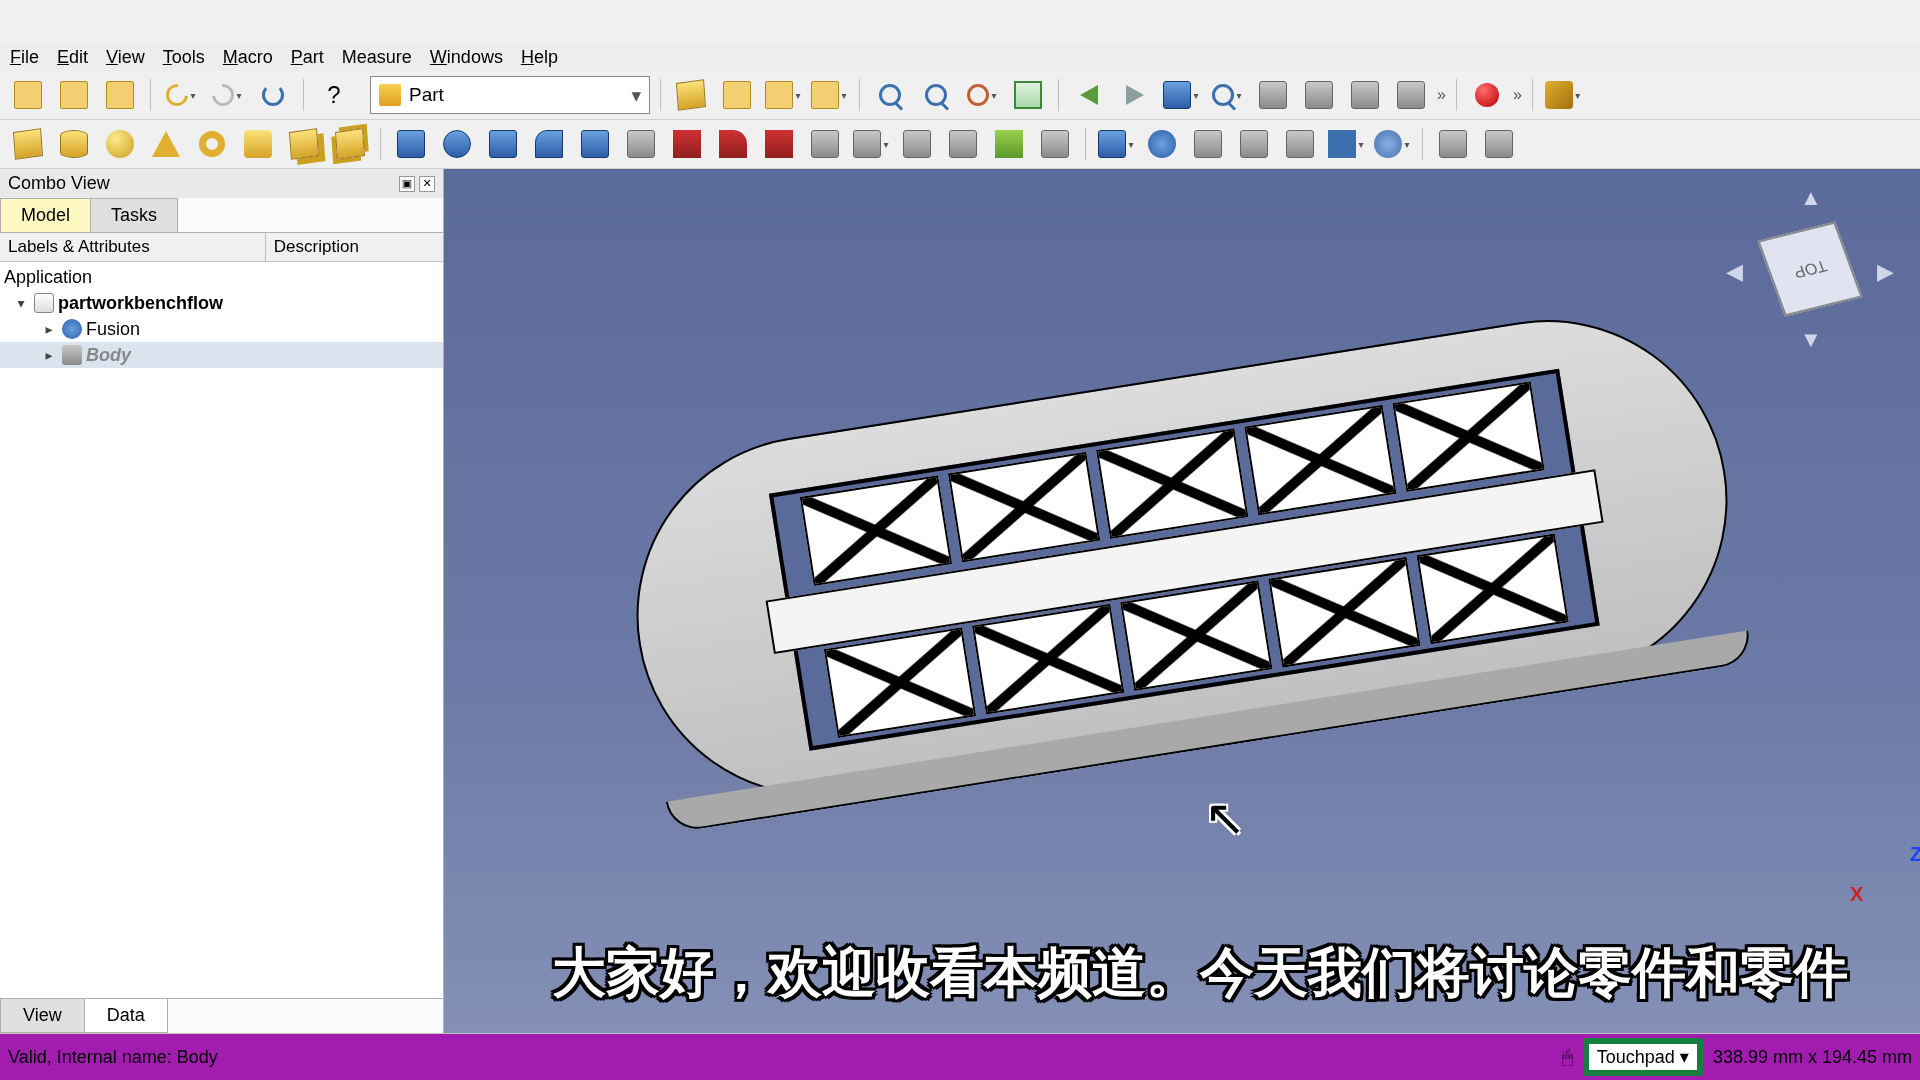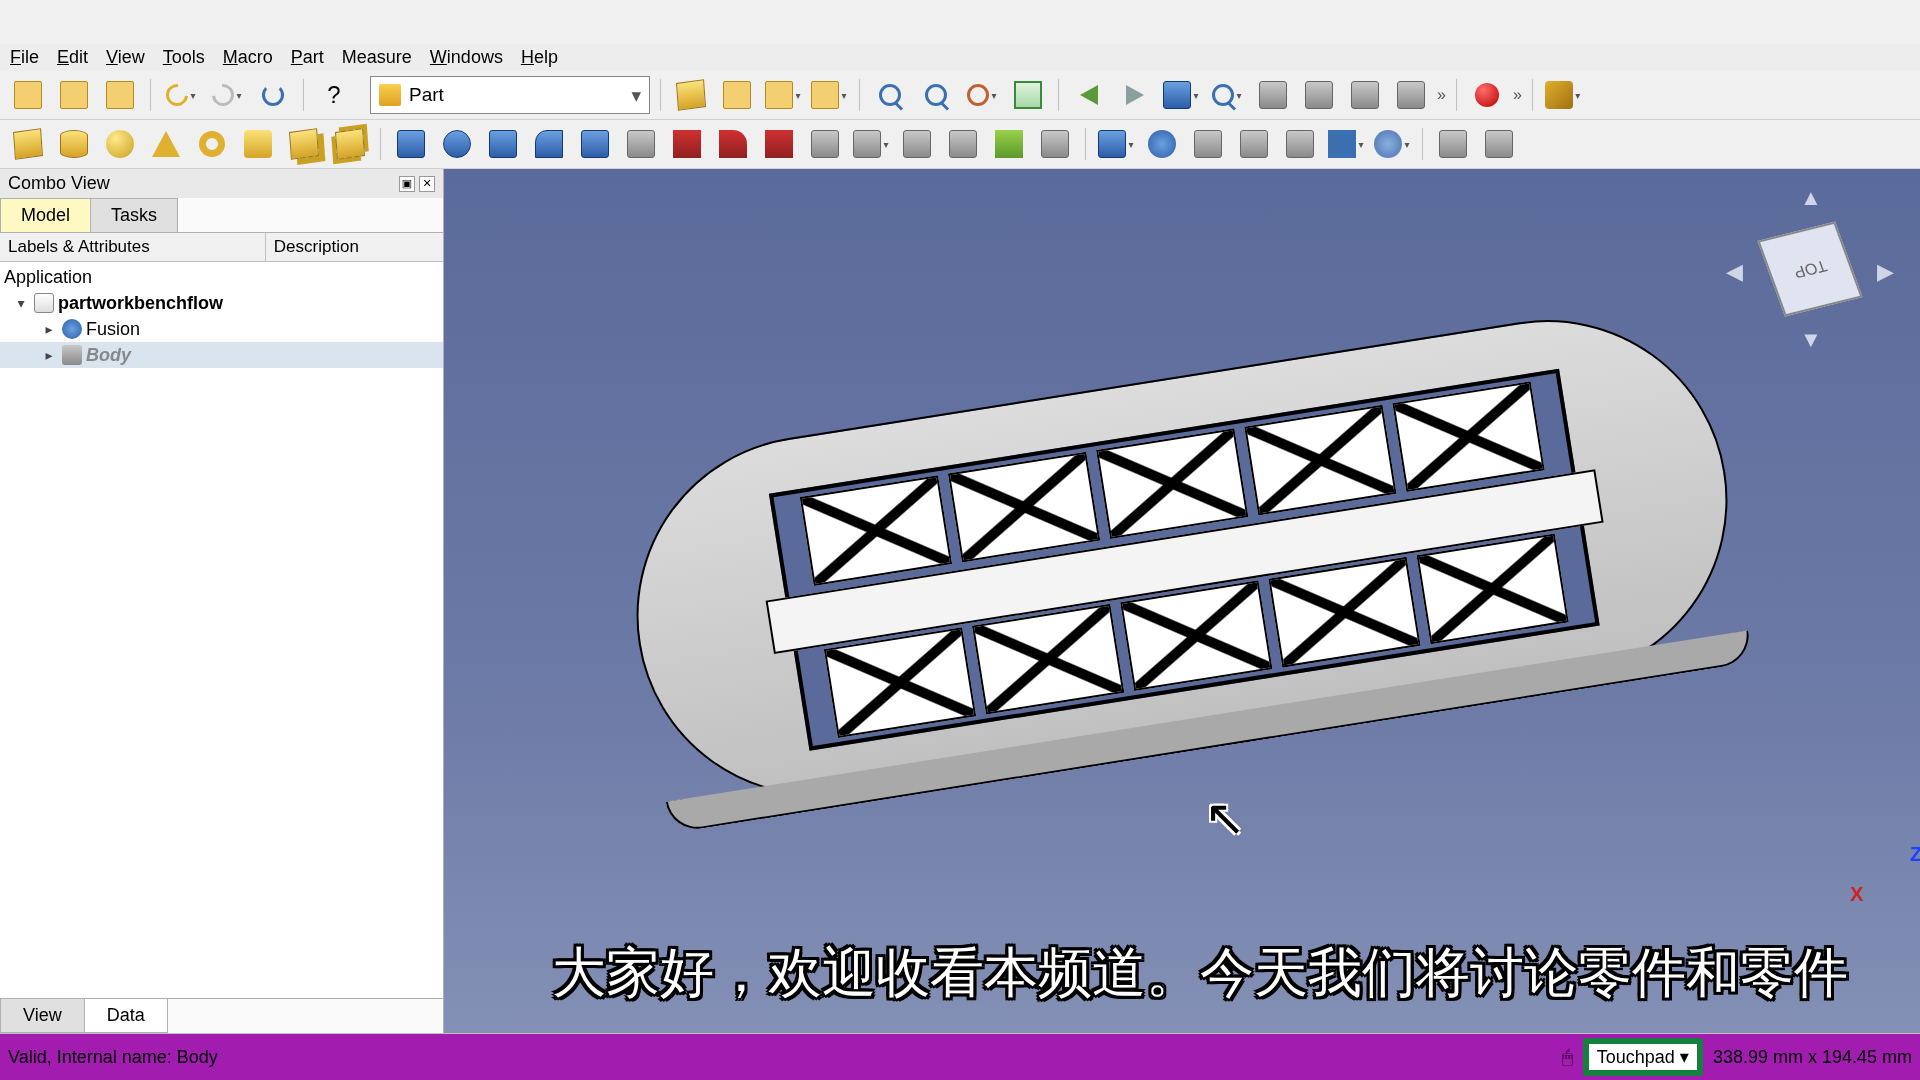--- a/index.html
+++ b/index.html
@@ -238,21 +238,21 @@
 .axis .z{color:#2040ff;} .axis .x{color:#d02020;}
 .axis span{position:absolute;}
 .axis .lz{left:40px;top:-40px;} .axis .lx{left:-20px;top:0;}
 
 
 .subtitle{
   position:absolute; left:0; right:0; bottom:30px;
   text-align:center; pointer-events:none;
 }
 .subtitle div{
-  font-size:54px; font-weight:normal; color:#fff;
+  font-size:54px; font-weight:bold; color:#fff;
   text-shadow: -3px -3px 0 #000, 3px -3px 0 #000, -3px 3px 0 #000, 3px 3px 0 #000,
                0 -3px 0 #000, 0 3px 0 #000, -3px 0 0 #000, 3px 0 0 #000;
   line-height:1.15;
   padding-left:36px;
 }
 
 
 .statusbar{
   display:flex; align-items:center;
   background:#a21caf; border-top:1px solid #c0c0c0;

